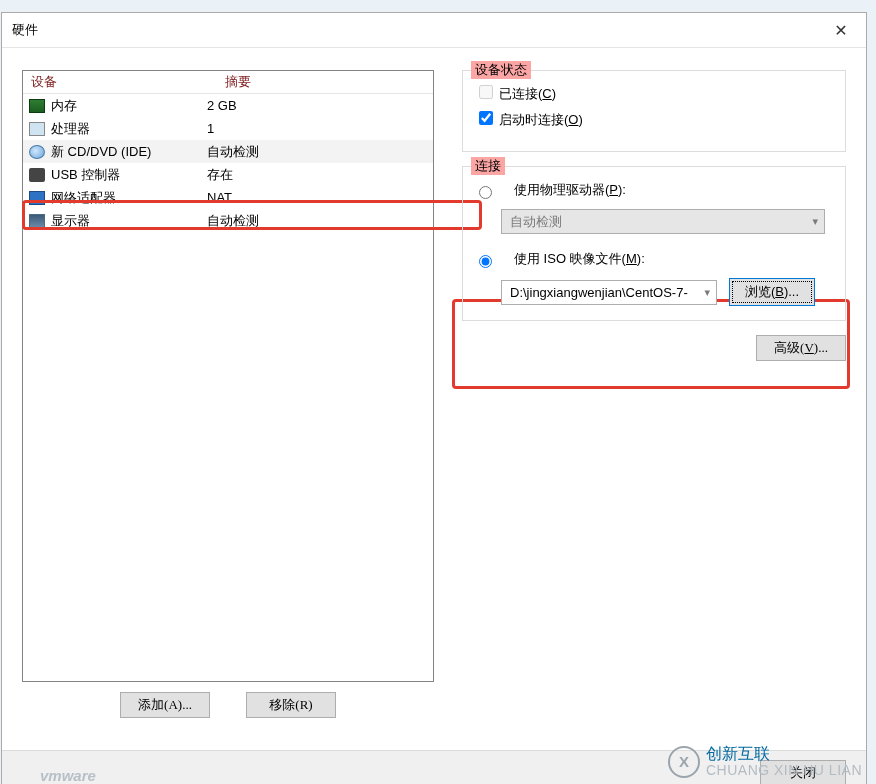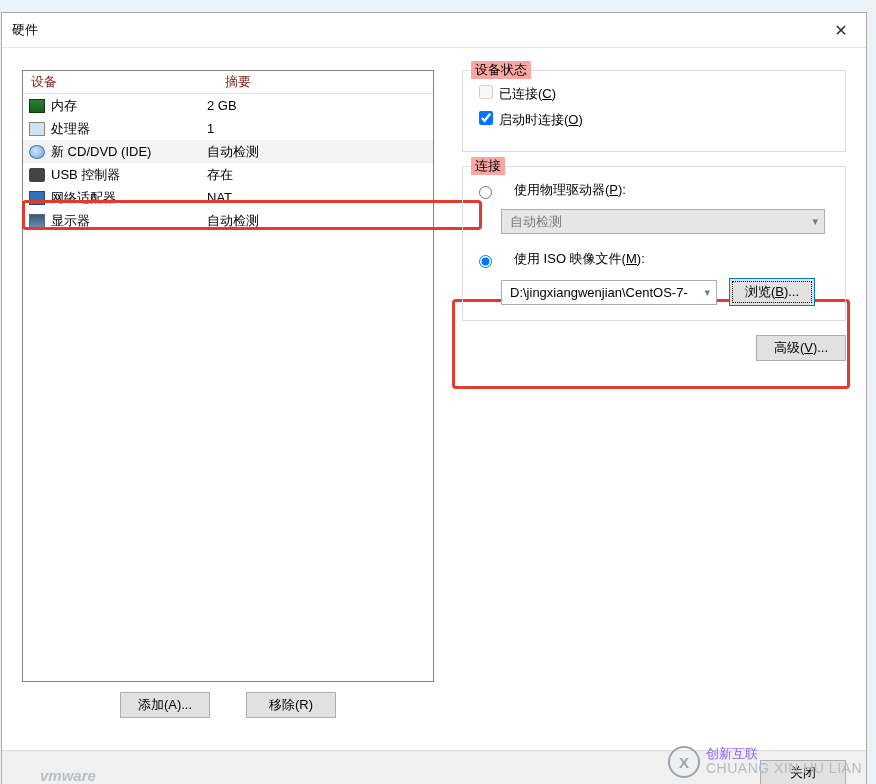--- a/index.html
+++ b/index.html
@@ -21,21 +21,21 @@
   .i-mem{background:linear-gradient(#2e7d32,#1b5e20);border:1px solid #0d3b10;box-sizing:border-box}
   .i-cpu{border:1px solid #888;background:#d0e3f0;box-sizing:border-box}
   .i-cd{border-radius:50%;background:radial-gradient(circle at 40% 40%,#d0e8ff,#6aa3d8);border:1px solid #4a7aa5;box-sizing:border-box}
   .i-net{background:#2e72c5;border:1px solid #1e4d86;box-sizing:border-box}
   .i-usb{background:#444;border-radius:2px}
   .i-disp{border:1px solid #4a6a88;background:linear-gradient(#3a5a78,#6a8aa8);box-sizing:border-box}
   .hl-red{position:absolute;border:3px solid #e23b2e;border-radius:4px;pointer-events:none;box-sizing:border-box}
   .hl1{left:20px;top:152px;width:460px;height:30px}
   .hl2{left:450px;top:251px;width:398px;height:90px}
   .left-buttons{display:flex;justify-content:center;gap:36px;margin-top:10px}
-  button.std{min-width:90px;height:26px;background:#e1e1e1;border:1px solid #adadad;font-family:Liberation Sans, sans-serif;font-size:13px;padding:0 10px}
+  button.std{min-width:90px;height:26px;background:#e1e1e1;border:1px solid #adadad;font-family:Liberation Serif, serif;font-size:13px;padding:0 10px}
   
   .rightcol{flex:1;padding-left:28px;position:relative}
   .group{border:1px solid #dcdcdc;margin-bottom:14px;padding:14px 14px 14px 16px;position:relative}
   .group .legend{position:absolute;top:-10px;left:8px;background:#fca5a5;padding:0 4px;font-size:13px}
   .chk{display:flex;align-items:flex-start;margin-bottom:8px;gap:6px}
   .chk input{width:14px;height:14px;margin:0}
   .radio{display:flex;align-items:flex-end;gap:22px;margin-bottom:10px}
   .radio input{margin:0}
   .combo{height:25px;border:1px solid #adadad;background:#e6e6e6;padding:0 22px 0 8px;color:#7a7a7a;display:flex;align-items:center;position:relative;margin-left:22px;margin-bottom:16px;width:324px;box-sizing:border-box}
   .combo .chev{position:absolute;right:6px;top:5px;color:#7a7a7a;font-size:11px}
@@ -45,21 +45,21 @@
   .browse{min-width:86px;height:28px;background:#e1e1e1;border:1px solid #0078d7;outline:1px dotted #000;outline-offset:-4px;font-family:inherit;font-size:13px}
   .adv-row{display:flex;justify-content:flex-end;margin-top:4px}
   .u{text-decoration:underline}
   
   .footer{position:absolute;left:0;right:0;bottom:0;height:44px;border-top:1px solid #dcdcdc;display:flex;align-items:center;justify-content:flex-end;padding-right:20px;background:#f0f0f0}
   .footer button{min-width:86px;height:26px;background:#e1e1e1;border:1px solid #adadad;font-family:Liberation Mono, monospace;font-size:13px}
   
   .wm{position:absolute;right:14px;bottom:6px;display:flex;align-items:center;gap:6px;color:#9aa5ad;font-size:11px}
   .wm .circ{width:28px;height:28px;border:2px solid #9aa5ad;border-radius:50%;display:flex;align-items:center;justify-content:center;font-weight:bold;font-size:15px;color:#9aa5ad}
   .wm .txt{line-height:1.1}
-  .wm .cn{font-size:13px;color:#8b5cf6}
+  .wm .cn{font-size:16px;color:#0369a1}
   .wm .en{font-size:14px;letter-spacing:0.5px;color:#b3bcc3}
   .vm{position:absolute;left:40px;bottom:0;color:#b8c0c7;font-weight:bold;font-size:15px;font-style:italic}
 </style>
 </head>
 <body>
 
 <div class="window">
 
   <div class="titlebar">
     <span class="title">硬件</span>

